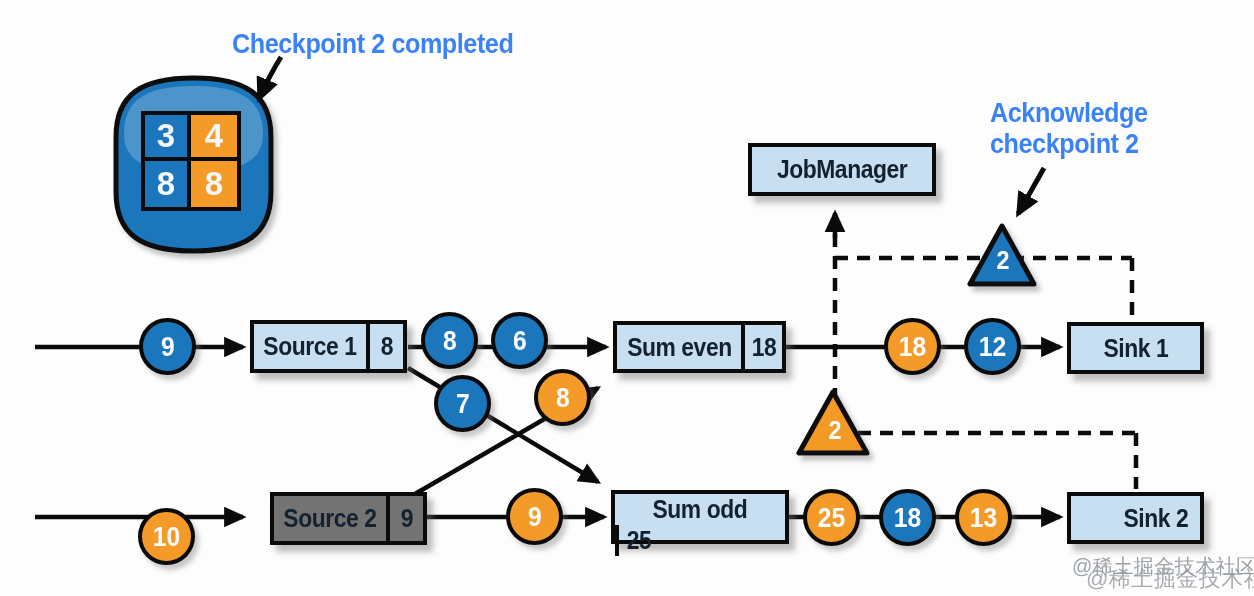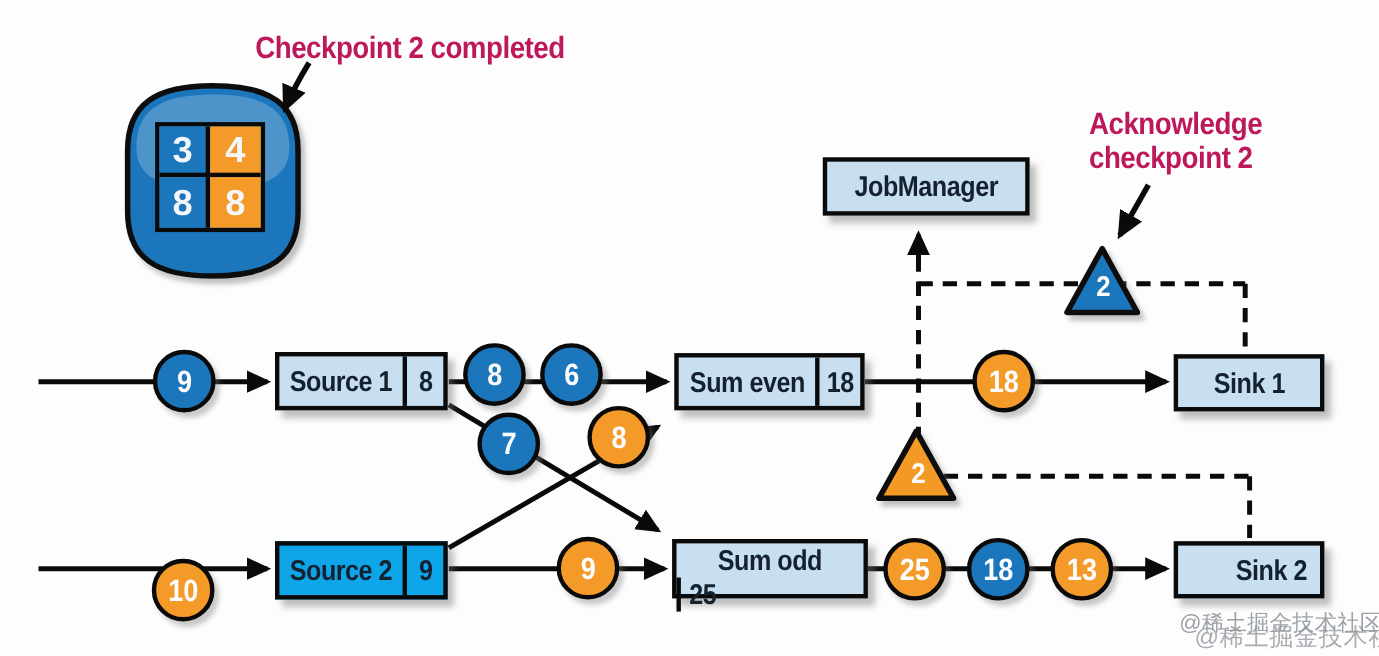--- a/index.html
+++ b/index.html
@@ -11,33 +11,33 @@
     color:#0d0d0d;
   }
   svg.layer { position:absolute; left:0; top:0; z-index:1; }
 
   
   .cond  { display:inline-block; transform:scaleX(0.88); }
   .condL { display:inline-block; transform:scaleX(0.9); transform-origin:left center; }
 
   .annot {
     position:absolute; z-index:3; font-size:28px; font-weight:600;
-    letter-spacing:-0.5px; color:#be185d; line-height:31px; white-space:nowrap;
+    letter-spacing:-0.5px; color:#3b82f6; line-height:31px; white-space:nowrap;
   }
 
   .box {
     position:absolute; z-index:2;
     background:#c7dff0; border:4px solid #0a0a0a;
     box-shadow:6px 7px 6px rgba(110,110,110,0.45);
     display:flex; align-items:stretch;
     color:#14212e; font-weight:600; font-size:26px; letter-spacing:-0.5px;
   }
   .box-label { flex:1; display:flex; align-items:center; justify-content:center; white-space:nowrap; }
   .box-cell  { border-left:4px solid #0a0a0a; display:flex; align-items:center; justify-content:center; }
-  .cream { background:#0ea5e9; }
+  .cream { background:#737373;margin-left:20px; }
 
   .rec {
     position:absolute; z-index:2; width:57px; height:57px; border-radius:50%;
     border:4px solid #0a0a0a; display:flex; align-items:center; justify-content:center;
     color:#fdfdff; font-size:28px; font-weight:700;
     box-shadow:4px 5px 5px rgba(120,120,120,0.4);
   }
   .rec-blue   { background:#1b76bc; }
   .rec-orange { background:#f39a28; }
 
@@ -178,20 +178,23 @@
     </div>
   <div class="rec rec-blue" style="left:421px; top:312px;">
       <span class="cond">8</span>
     </div>
   <div class="rec rec-blue" style="left:491px; top:312px;">
       <span class="cond">6</span>
     </div>
   <div class="rec rec-orange" style="left:884px; top:318px;">
       <span class="cond">18</span>
     </div>
+  <div class="rec rec-blue" style="left:964px; top:318px;">
+      <span class="cond">12</span>
+    </div>
 
   <div class="rec rec-blue" style="left:434px; top:375px;">
       <span class="cond">7</span>
     </div>
   <div class="rec rec-orange" style="left:534px; top:369px;">
       <span class="cond">8</span>
     </div>
 
   <div class="rec rec-orange" style="left:138px; top:508px;">
       <span class="cond">10</span>

